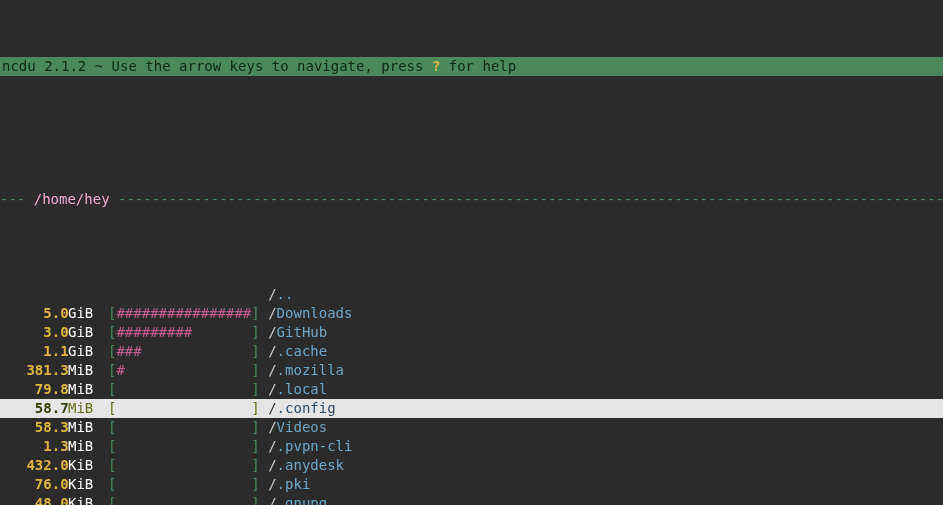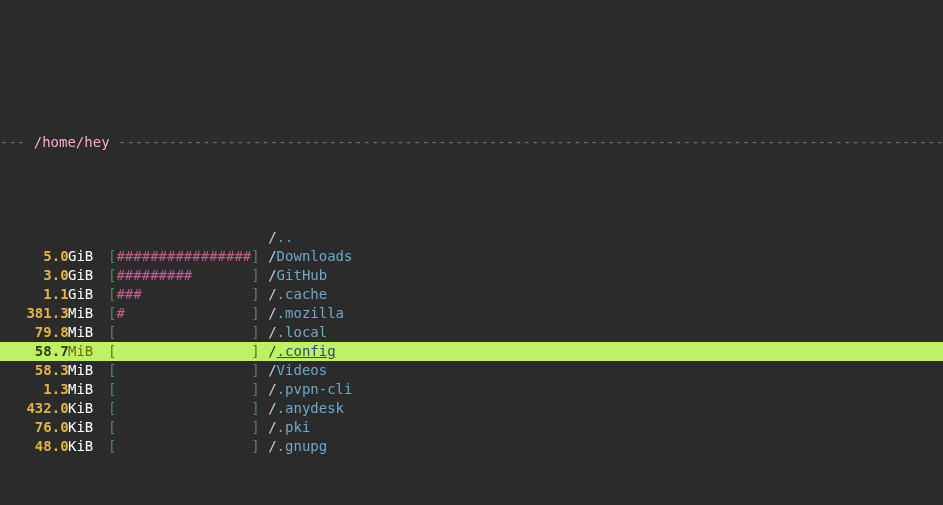--- a/index.html
+++ b/index.html
@@ -28,45 +28,46 @@
     height: 19px;
   }
   .path-part { color: #f9a8d4; }
   .rows { }
   .row {
     display: flex;
     height: 19px;
     align-items: baseline;
   }
   .row.sel {
-    background: #bef264;
+    background: #e5e5e5;
   }
   .flag { width: 18px; display:inline-block; text-align:left; padding-left:2px; }
   .size { color: #e0b640; font-weight: bold; width: 50px; display:inline-block; text-align:left; }
   .unit { color: #ffffff; width: 40px; display:inline-block; }
   .brL, .brR { color: #4a8a5a; }
   .barfill { color: #c35b8f; }
   .barempty {}
   .barcell { display:inline-block; }
   .slash { color: #cccccc; }
   .name { color: #6fa8c9; }
   .row.sel .size { color: #314006; }
   .row.sel .unit { color: #6b6e18; }
   .row.sel .brL, .row.sel .brR { color: #6b6e18; }
-  .row.sel .name { color: #2d4a66; text-decoration: underline; }
+  .row.sel .name { color: #2d4a66; }
   .row.sel .slash { color: #333; }
   .content-area {
     min-height: 448px;
   }
 </style>
 </head>
 <body>
 
 <div class="term">
   
+  <div class="bar-top"><span>ncdu</span> <span>2.1.2</span><span> ~ Use the arrow keys to navigate, press </span><span class="accent-help">?</span><span> for help</span></div>
 
   <div class="content-area">
     
     <div class="dash-line"><span>--- </span><span class="path-part">/home/hey</span><span> </span><span id="dashfill">--------------------------------------------------------------------------------------------------------------------------------------------</span></div>
 
     
     <div class="rows" id="rows"><div class="row"><span class="flag"> </span><span class="size">      </span> <span class="unit"></span><span class="barcell">                   </span><span class="slash">/</span><span class="name">..</span></div><div class="row"><span class="flag"> </span><span class="size">   5.0</span> <span class="unit">GiB</span><span class="barcell"><span class="brL">[</span><span class="barfill">################</span><span class="barempty"></span><span class="brR">] </span></span><span class="slash">/</span><span class="name">Downloads</span></div><div class="row"><span class="flag"> </span><span class="size">   3.0</span> <span class="unit">GiB</span><span class="barcell"><span class="brL">[</span><span class="barfill">#########</span><span class="barempty">       </span><span class="brR">] </span></span><span class="slash">/</span><span class="name">GitHub</span></div><div class="row"><span class="flag"> </span><span class="size">   1.1</span> <span class="unit">GiB</span><span class="barcell"><span class="brL">[</span><span class="barfill">###</span><span class="barempty">             </span><span class="brR">] </span></span><span class="slash">/</span><span class="name">.cache</span></div><div class="row"><span class="flag"> </span><span class="size"> 381.3</span> <span class="unit">MiB</span><span class="barcell"><span class="brL">[</span><span class="barfill">#</span><span class="barempty">               </span><span class="brR">] </span></span><span class="slash">/</span><span class="name">.mozilla</span></div><div class="row"><span class="flag"> </span><span class="size">  79.8</span> <span class="unit">MiB</span><span class="barcell"><span class="brL">[</span><span class="barfill"></span><span class="barempty">                </span><span class="brR">] </span></span><span class="slash">/</span><span class="name">.local</span></div><div class="row sel"><span class="flag"> </span><span class="size">  58.7</span> <span class="unit">MiB</span><span class="barcell"><span class="brL">[</span><span class="barfill"></span><span class="barempty">                </span><span class="brR">] </span></span><span class="slash">/</span><span class="name">.config</span></div><div class="row"><span class="flag"> </span><span class="size">  58.3</span> <span class="unit">MiB</span><span class="barcell"><span class="brL">[</span><span class="barfill"></span><span class="barempty">                </span><span class="brR">] </span></span><span class="slash">/</span><span class="name">Videos</span></div><div class="row"><span class="flag"> </span><span class="size">   1.3</span> <span class="unit">MiB</span><span class="barcell"><span class="brL">[</span><span class="barfill"></span><span class="barempty">                </span><span class="brR">] </span></span><span class="slash">/</span><span class="name">.pvpn-cli</span></div><div class="row"><span class="flag"> </span><span class="size"> 432.0</span> <span class="unit">KiB</span><span class="barcell"><span class="brL">[</span><span class="barfill"></span><span class="barempty">                </span><span class="brR">] </span></span><span class="slash">/</span><span class="name">.anydesk</span></div><div class="row"><span class="flag"> </span><span class="size">  76.0</span> <span class="unit">KiB</span><span class="barcell"><span class="brL">[</span><span class="barfill"></span><span class="barempty">                </span><span class="brR">] </span></span><span class="slash">/</span><span class="name">.pki</span></div><div class="row"><span class="flag"> </span><span class="size">  48.0</span> <span class="unit">KiB</span><span class="barcell"><span class="brL">[</span><span class="barfill"></span><span class="barempty">                </span><span class="brR">] </span></span><span class="slash">/</span><span class="name">.gnupg</span></div></div>
   </div>
 
   

